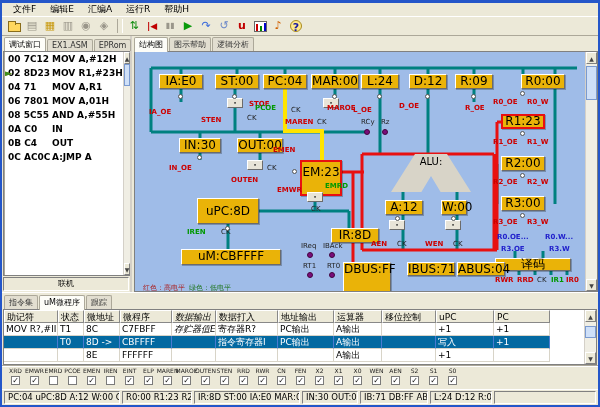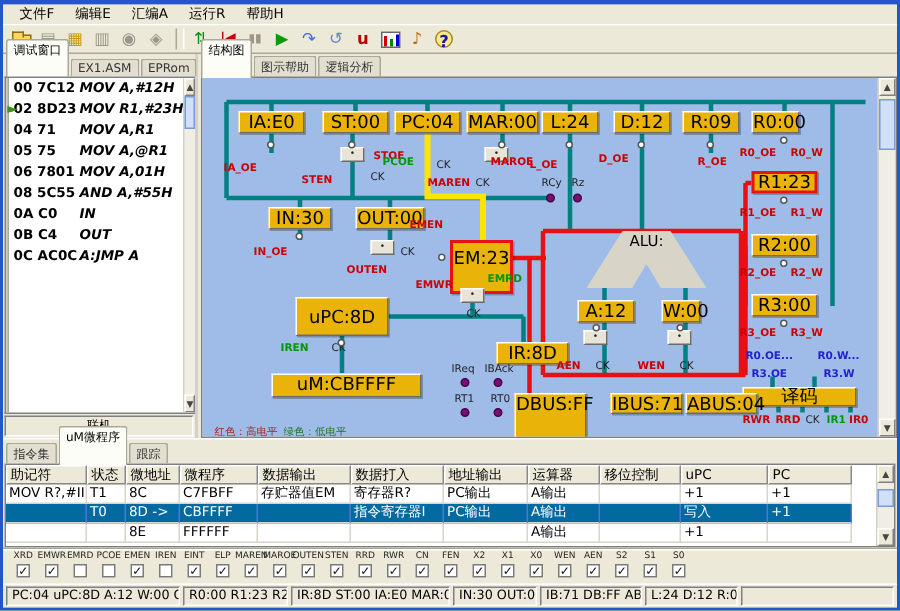--- a/index.html
+++ b/index.html
@@ -21,28 +21,28 @@
      linear-gradient(to top,#c00 0,#c00 100%) 1px 100%/2px 7px no-repeat,
      linear-gradient(to top,#080 0,#080 100%) 5px 100%/2px 5px no-repeat,
      linear-gradient(to top,#00c 0,#00c 100%) 9px 100%/2px 8px no-repeat,#fff;}
   .helpi{width:12px;height:12px;border-radius:50%;background:#ffe98a;border:1px solid #a88a20;color:#1a1aa0;
      font-size:9px;font-weight:bold;text-align:center;line-height:11px;}
   
   .main{flex:1;display:flex;min-height:0;}
   .leftpanel{width:130px;display:flex;flex-direction:column;border-right:2px solid #d4d0c8;}
   .tabsrow{height:15px;display:flex;align-items:flex-end;padding-left:2px;font-size:8px;}
   .tab{padding:1px 4px 1px 4px;border:1px solid #aca899;border-bottom:none;border-radius:2px 2px 0 0;background:#e2ded0;color:#333;margin-right:1px;white-space:nowrap;}
-  .tab.active{background:#fdfdf8;color:#000;position:relative;top:1px;padding-bottom:13px;}
+  .tab.active{background:#fdfdf8;color:#000;position:relative;top:1px;padding-bottom:2px;}
   .codewrap{flex:1;position:relative;background:#fff;border:1px solid #808080;border-right:none;margin:0 0 0 1px;overflow:hidden;display:flex;}
   .gutter{width:14px;background:#d4d0c8;border-right:1px solid #aca899;position:relative;}
   .ptr{position:absolute;left:1px;top:16px;font-size:9px;color:#3f8f1f;text-shadow:0 0 0 #9a8f00;}
   .codelines{flex:1;padding:2px 0 0 3px;}
   .crow{display:flex;height:14px;font-family:"DejaVu Sans Mono",monospace;font-size:9px;font-weight:bold;color:#000;white-space:nowrap;}
   .crow .ao{width:44px;}
-  .crow .mn{flex:1;font-style:italic;}
+  .crow .mn{flex:1;}
   .vscroll{width:12px;background:#f0eee4;display:flex;flex-direction:column;border-left:1px solid #d4d0c8;}
   .sbtn{height:12px;background:#ece9d8;border:1px solid #fff;border-right-color:#808080;border-bottom-color:#808080;
         font-size:6px;text-align:center;line-height:11px;color:#444;}
   .strack{flex:1;position:relative;}
   .sthumb{position:absolute;left:0;width:100%;height:22px;background:#cfe0f8;border:1px solid #7a9ad0;}
   .lstatus{height:14px;border:1px solid;border-color:#808080 #fff #fff #808080;margin:1px;font-size:8px;text-align:center;line-height:12px;color:#000;background:#ece9d8;}
   .rightpanel{flex:1;display:flex;flex-direction:column;min-width:0;}
   
   .diawrap{flex:1;display:flex;min-height:0;border:1px solid #808080;margin-left:2px;}
   .diagram{position:relative;width:450px;background:#9fbce8;overflow:hidden;}
@@ -66,21 +66,21 @@
   .legend .lr{color:#aa2222;} .legend .lg{color:#227722;margin-left:4px;}
   
   .splitter{height:2px;background:#ece9d8;border-top:1px solid #fff;}
   .bottompanel{height:71px;display:flex;flex-direction:column;}
   .btable{flex:1;display:flex;border:1px solid #808080;margin:0 1px;background:#fff;min-height:0;}
   .tcols{flex:1;overflow:hidden;font-size:9px;}
   .trow{display:flex;height:13px;line-height:12px;color:#000;}
   .trow.hdr .tc{background:#ece9d8;border:1px solid #888;border-top-color:#fff;border-left-color:#fff;font-weight:normal;}
   .tc{padding:0 2px;border-right:1px solid #d8d4c8;border-bottom:1px solid #d8d4c8;overflow:hidden;white-space:nowrap;height:13px;}
   .trow.sel .tc{background:#0369a1;color:#fff;border-right-color:#4a7ad0;}
-  .c0{width:54px;}.c1{width:26px;}.c2{width:36px;}.c3{width:52px;}.c4{width:62px;}.c5{width:62px;}
+  .c0{width:54px;}.c1{width:26px;}.c2{width:36px;}.c3{width:52px;}.c4{width:44px;font-style:italic;}.c5{width:62px;}
   .c6{width:56px;}.c7{width:48px;}.c8{width:54px;}.c9{width:58px;}.c10{width:56px;}
   
   .sigpanel{height:24px;border-top:1px solid #aca899;box-shadow:inset 0 1px 0 #fff;display:flex;padding:1px 0 0 4px;background:#ece9d8;}
   .sigitem{width:19px;display:flex;flex-direction:column;align-items:center;}
   .siglab{font-size:6px;color:#222;line-height:8px;white-space:nowrap;}
   .cb{width:9px;height:9px;background:#fff;border:1px solid #7a7a7a;font-size:8px;line-height:8px;text-align:center;color:#111;margin-top:1px;}
   .cb.on::after{content:"✓";}
   
   .statusbar{height:16px;display:flex;align-items:center;padding:1px 2px;background:#ece9d8;border-top:1px solid #fff;}
   .seg{height:13px;border:1px solid;border-color:#808080 #fff #fff #808080;font-size:8.5px;line-height:11px;
@@ -172,24 +172,20 @@
             </div>
           <div class="crow">
               <span class="ao">02 8D23</span>
               <span class="mn">MOV R1,#23H</span>
             </div>
           <div class="crow">
               <span class="ao">04 71</span>
               <span class="mn">MOV A,R1</span>
             </div>
           <div class="crow">
-              <span class="ao">05 75</span>
-              <span class="mn">MOV A,@R1</span>
-            </div>
-          <div class="crow">
               <span class="ao">06 7801</span>
               <span class="mn">MOV A,01H</span>
             </div>
           <div class="crow">
               <span class="ao">08 5C55</span>
               <span class="mn">AND A,#55H</span>
             </div>
           <div class="crow">
               <span class="ao">0A C0</span>
               <span class="mn">IN</span>
@@ -228,21 +224,21 @@
             <path class="wr" d="M207,120 H229 M218,120 V210 M227,102 H359 M359,102 V198 M227,102 V198 M227,198 H359 M362,70 V198 M362,70 H366 M359,198 H362"></path>
           </svg>
 
           <div class="blk" style="left:24px;top:22px;width:44px">IA:E0</div>
           <div class="blk" style="left:80px;top:22px;width:44px">ST:00</div>
           <div class="blk" style="left:128px;top:22px;width:44px">PC:04</div>
           <div class="blk" style="left:176px;top:22px;width:48px">MAR:00</div>
           <div class="blk" style="left:226px;top:22px;width:38px">L:24</div>
           <div class="blk" style="left:274px;top:22px;width:38px">D:12</div>
           <div class="blk" style="left:320px;top:22px;width:38px">R:09</div>
-          <div class="blk" style="left:366px;top:22px;width:32px">R0:00</div>
+          <div class="blk" style="left:386px;top:22px;width:44px">R0:00</div>
           <div class="blk hot" style="left:366px;top:62px;width:44px">R1:23</div>
           <div class="blk" style="left:366px;top:104px;width:44px">R2:00</div>
           <div class="blk" style="left:366px;top:144px;width:44px">R3:00</div>
           <div class="blk" style="left:44px;top:86px;width:42px">IN:30</div>
           <div class="blk" style="left:102px;top:86px;width:46px">OUT:00</div>
           <div class="blk hot" style="left:165px;top:108px;width:42px;height:36px;line-height:20px">EM:23</div>
           <div class="blk" style="left:62px;top:146px;width:62px;height:26px;line-height:24px">uPC:8D</div>
           <div class="blk" style="left:196px;top:176px;width:48px">IR:8D</div>
           <div class="blk" style="left:46px;top:197px;width:100px;height:16px">uM:CBFFFF</div>
           <div class="alu">ALU:</div>

